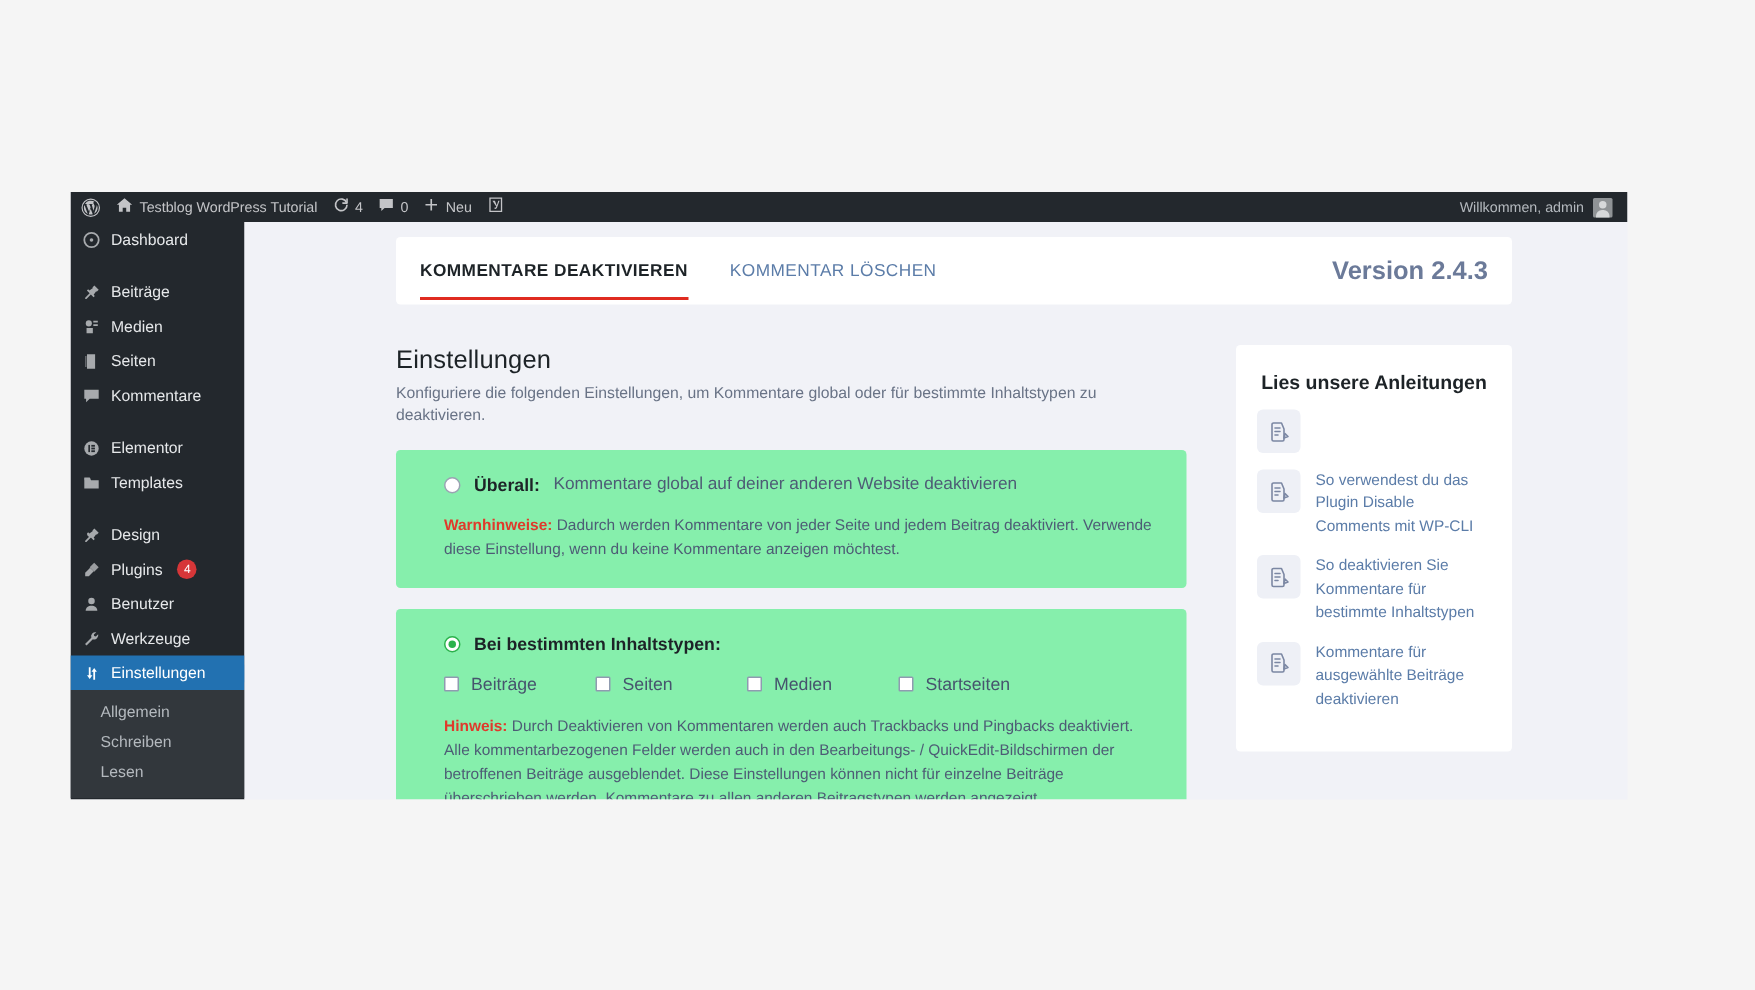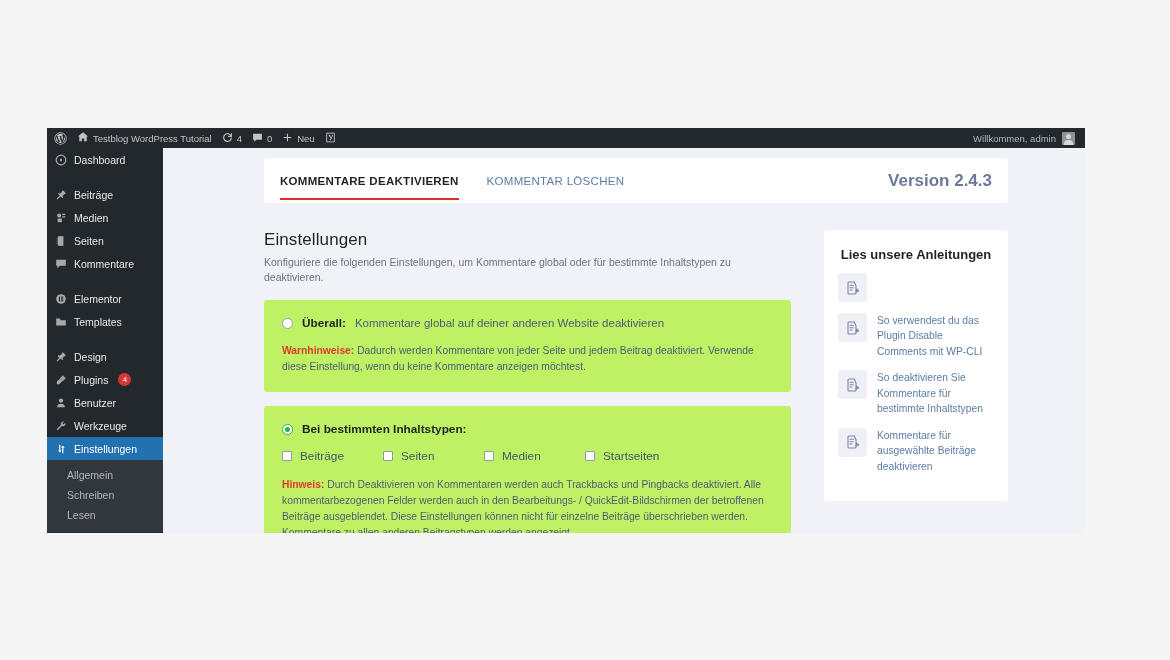--- a/index.html
+++ b/index.html
@@ -215,23 +215,23 @@
     letter-spacing: 0.1px;
   }
   .page-sub {
     font-size: 10.5px;
     color: #697386;
     margin: 0 0 16px 0;
     line-height: 1.4;
   }
 
   .panel {
-    background: #bef264;
+    background: #86efac;
     border-radius: 3px;
-    padding: 16px 18px 17px 18px;
+    padding: 16px 18px 17px 32px;
     margin-bottom: 14px;
     box-sizing: border-box;
   }
 
   .opt-row {
     display: flex;
     align-items: center;
     gap: 9px;
     margin-bottom: 13px;
   }

